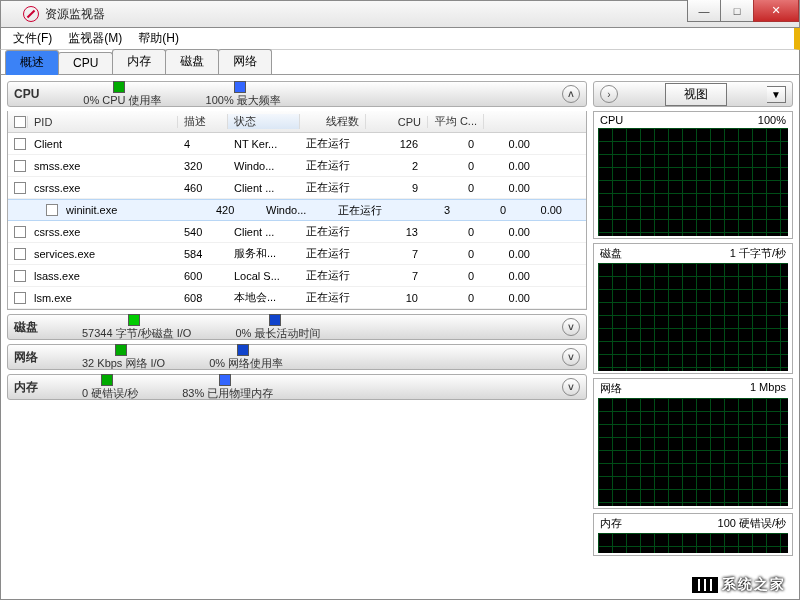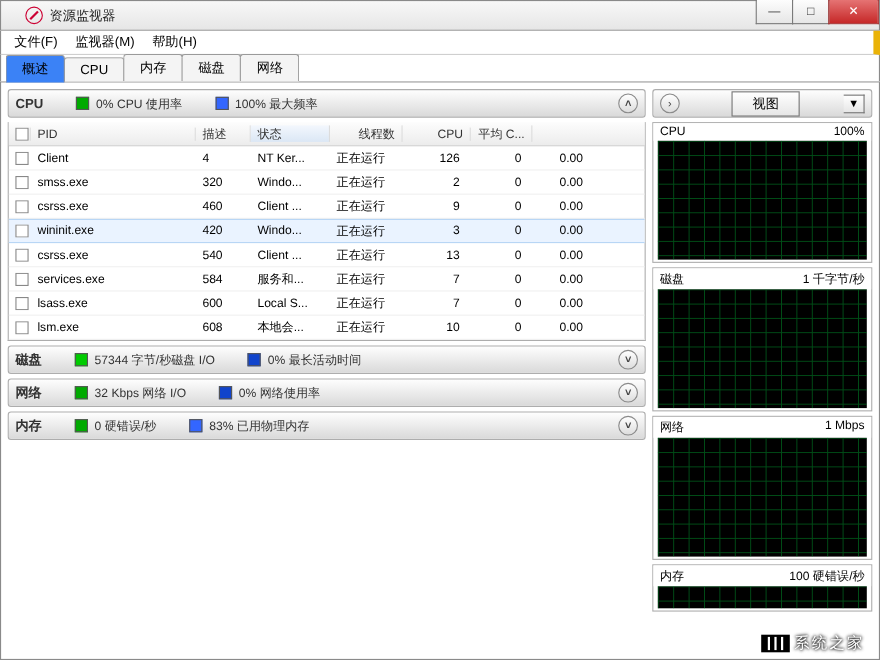--- a/index.html
+++ b/index.html
@@ -27,48 +27,48 @@
 
 .content { border:1px solid #8a8a8a; border-top:1px solid #9a9a9a; height: calc(600px - 28px - 22px - 24px); display:flex; padding:6px; gap:6px; background:#fff;}
 .left { flex:1; display:flex; flex-direction:column; gap:4px; min-width:0;}
 .right { width:200px; display:flex; flex-direction:column; gap:4px;}
 
 
 .sectionbar { height:26px; background:linear-gradient(#fefefe,#d9d9d9); border:1px solid #adadad; border-radius:3px; display:flex; align-items:center; padding:0 6px; font-size:12px; font-weight:bold; color:#333;}
 .sectionbar .swatch { width:12px; height:12px; border:1px solid #555; margin-right:6px; }
 .sectionbar .metric { font-weight:normal; color:#333; font-size:11px; }
 .sectionbar .spacer { flex:1; }
-.sectionbar .seg { display:flex; align-items:center; margin-left:30px; }
+.sectionbar .seg { display:flex; align-items:center; margin-left:44px;flex-direction:column; }
 .chev { width:18px; height:18px; border:1px solid #8a8a8a; border-radius:50%; background:linear-gradient(#fff,#ddd); display:flex; align-items:center; justify-content:center; font-size:10px; color:#444; }
 
 
 .table { border:1px solid #adadad; border-top:none; font-size:11px; background:#fff;}
 .thead, .trow { display:grid; grid-template-columns: 20px 150px 50px 72px 66px 62px 56px 56px; align-items:center; height:22px; }
 .thead { background:linear-gradient(#fdfdfd,#ececec); border-bottom:1px solid #cfcfcf; }
 .th { border-right:1px solid #dcdcdc; padding:0 6px; color:#333; white-space:nowrap; overflow:hidden; text-overflow:ellipsis;}
 .th.sort { background:linear-gradient(#f3f7fd,#dbe7f5);}
 .trow { border-bottom:1px solid #f0f0f0;}
 .td { padding:0 6px; white-space:nowrap; overflow:hidden; text-overflow:ellipsis; }
 .td.num { text-align:right; padding-right:10px;}
 .cb { width:12px; height:12px; border:1px solid #888; background:#fff; margin:auto;}
-.trow.hl { background:#eaf3ff; border-top:1px solid #b8d6f5; border-bottom:1px solid #b8d6f5;}
+.trow.hl { background:#eaf3ff; border-top:1px solid #b8d6f5; border-bottom:1px solid #b8d6f5;padding-left:32px;}
 
 
 .rtop { height:26px; background:linear-gradient(#fefefe,#d9d9d9); border:1px solid #adadad; border-radius:3px; display:flex; align-items:center; padding:0 6px; gap:6px;}
 .viewbtn { margin-left:auto; display:flex; align-items:center;gap:40px;}
 .viewbtn .lbl { border:1px solid #777; background:linear-gradient(#fff,#e6e6e6); padding:2px 18px; font-size:12px;}
 .viewbtn .dd { border:1px solid #777; border-left:none; background:linear-gradient(#fff,#e6e6e6); padding:2px 4px; font-size:10px;}
 
 .graphbox { border:1px solid #adadad; }
 .graphhdr { display:flex; justify-content:space-between; font-size:11px; padding:2px 6px; background:#fff;}
 .graph { height:108px; background:#000; position:relative; margin:0 4px 2px; }
 .grid { position:absolute; inset:0; background-image: linear-gradient(#0a3 1px, transparent 1px), linear-gradient(90deg,#0a3 1px, transparent 1px); background-size: 14px 13px; opacity:0.45;}
 .graphftr { display:flex; justify-content:space-between; font-size:11px; padding:0 6px 2px; color:#333;}
 
-.watermark { position:absolute; right:14px; bottom:6px; font-size:14px; color:#fff; text-shadow:0 0 3px #000,0 0 3px #000; letter-spacing:2px; font-weight:normal; pointer-events:none;}
+.watermark { position:absolute; right:14px; bottom:6px; font-size:14px; color:#fff; text-shadow:0 0 3px #000,0 0 3px #000; letter-spacing:2px; font-weight:bold; pointer-events:none;}
 .wm-logo { display:inline-block; width:26px; height:16px; background:#000; position:relative; margin-right:4px; vertical-align:middle;}
 .wm-logo::before,.wm-logo::after{content:"";position:absolute;background:#fff;}
 .wm-logo::before{width:2px;height:12px;left:6px;top:2px;box-shadow:6px 0 #fff,12px 0 #fff;}
 </style>
 </head>
 <body>
 
 <div class="titlebar">
   <span class="app-icon"></span>
   <span class="title">资源监视器</span>

